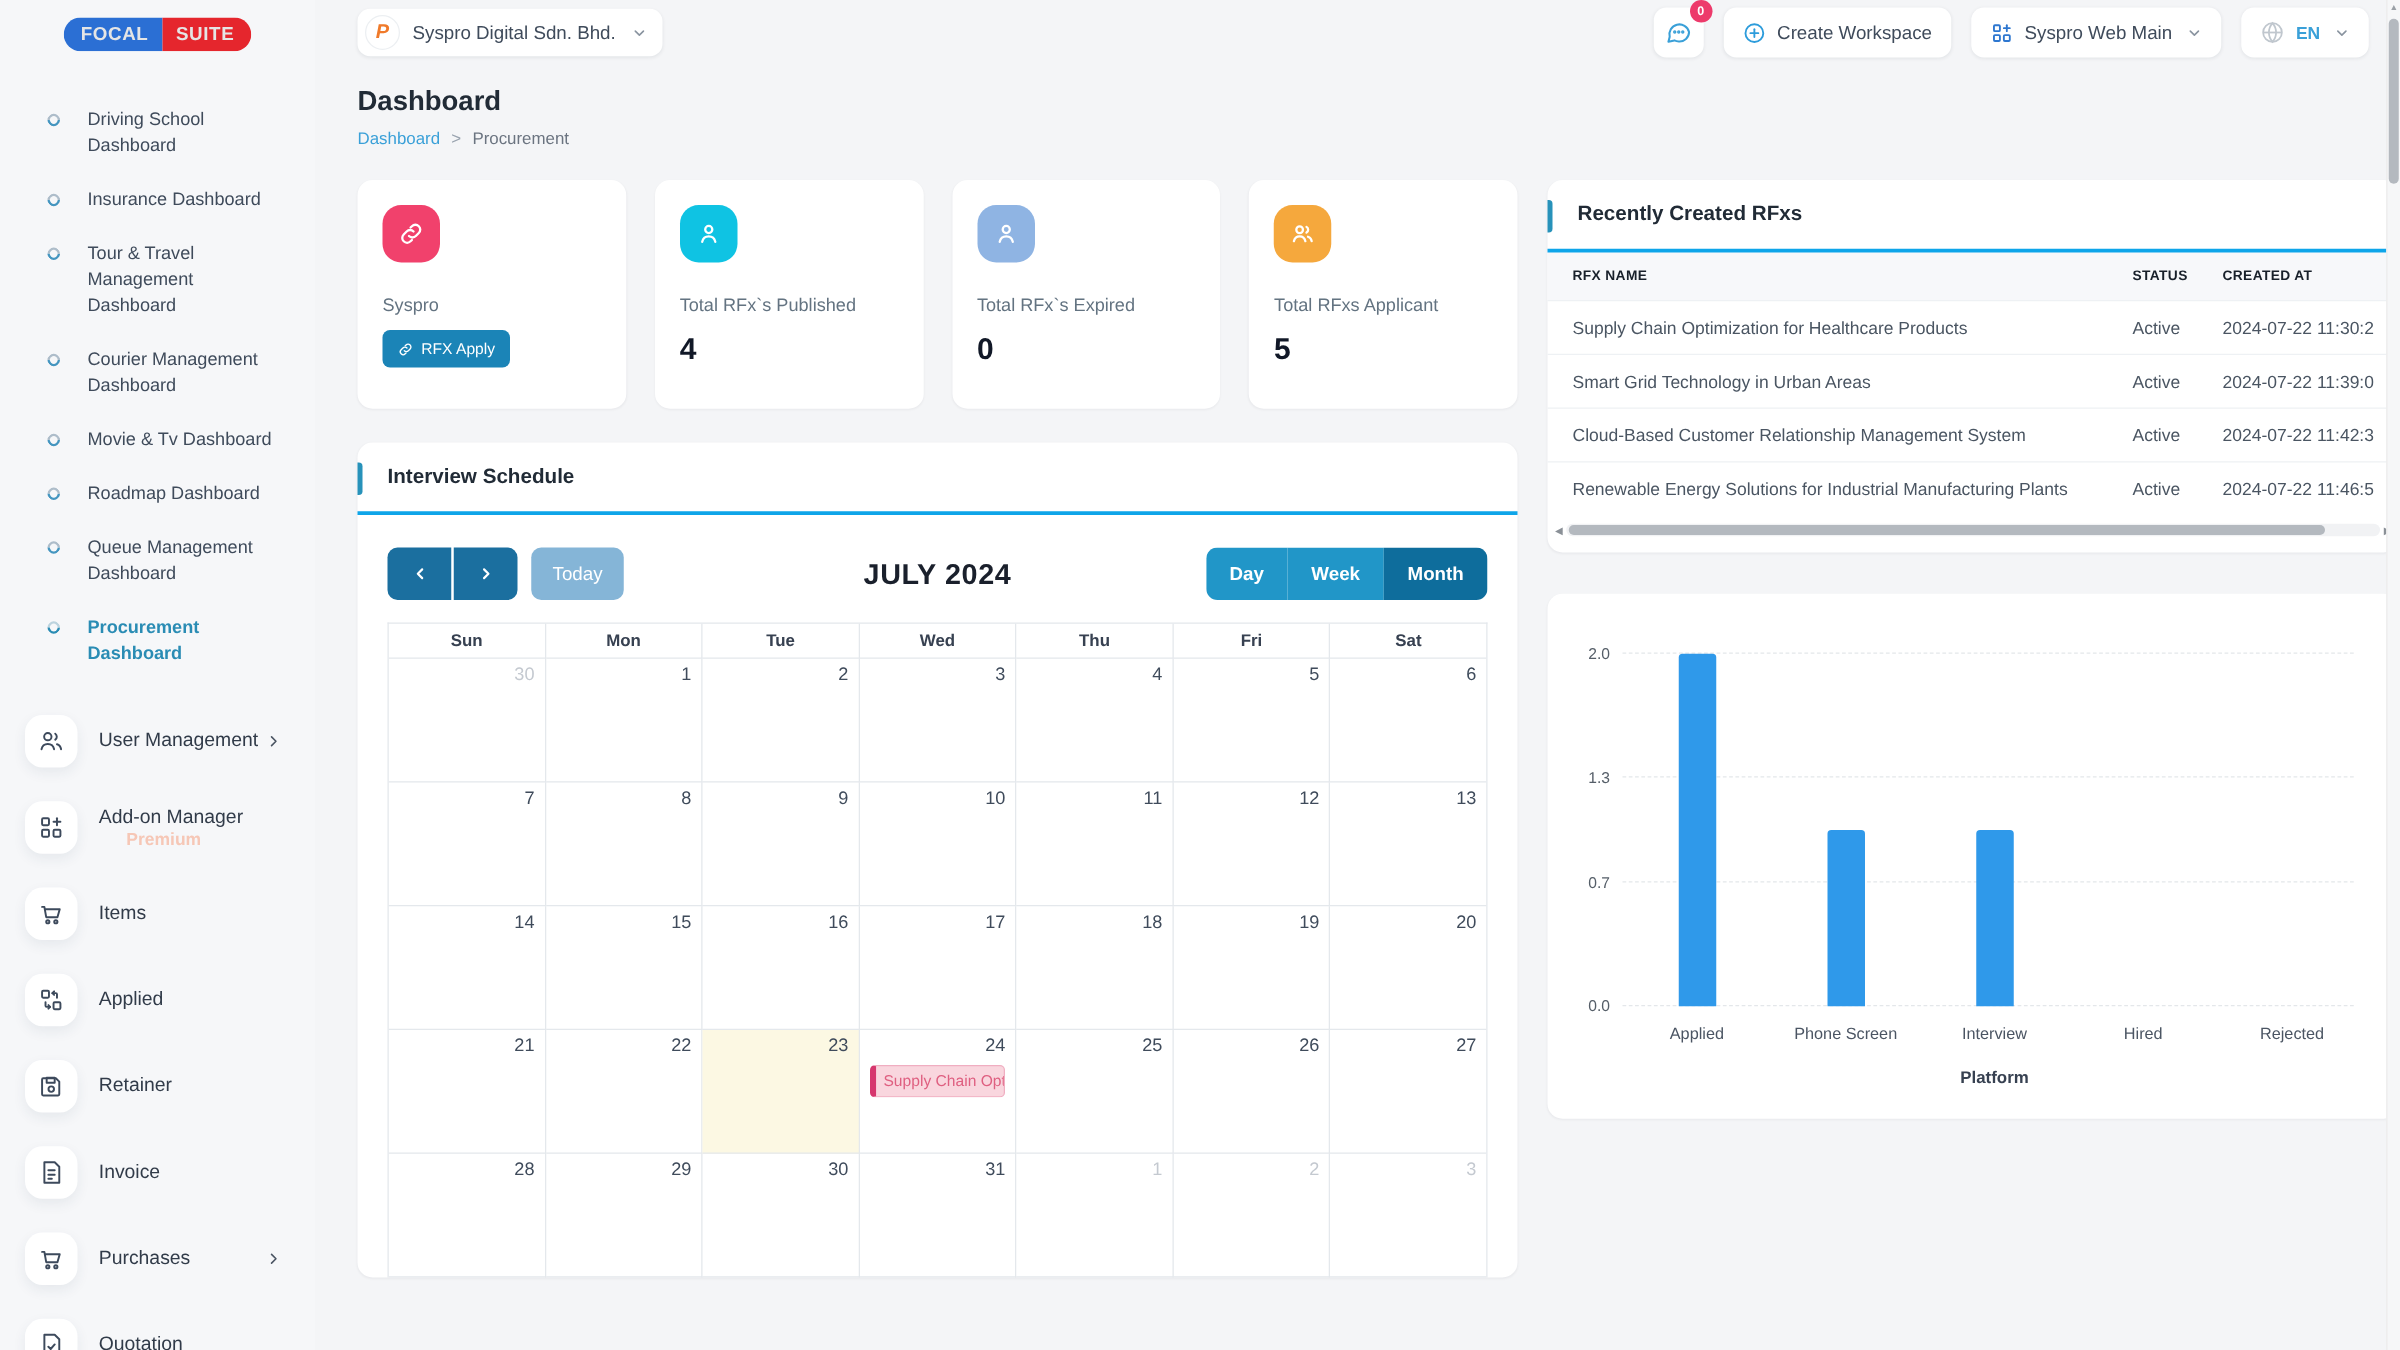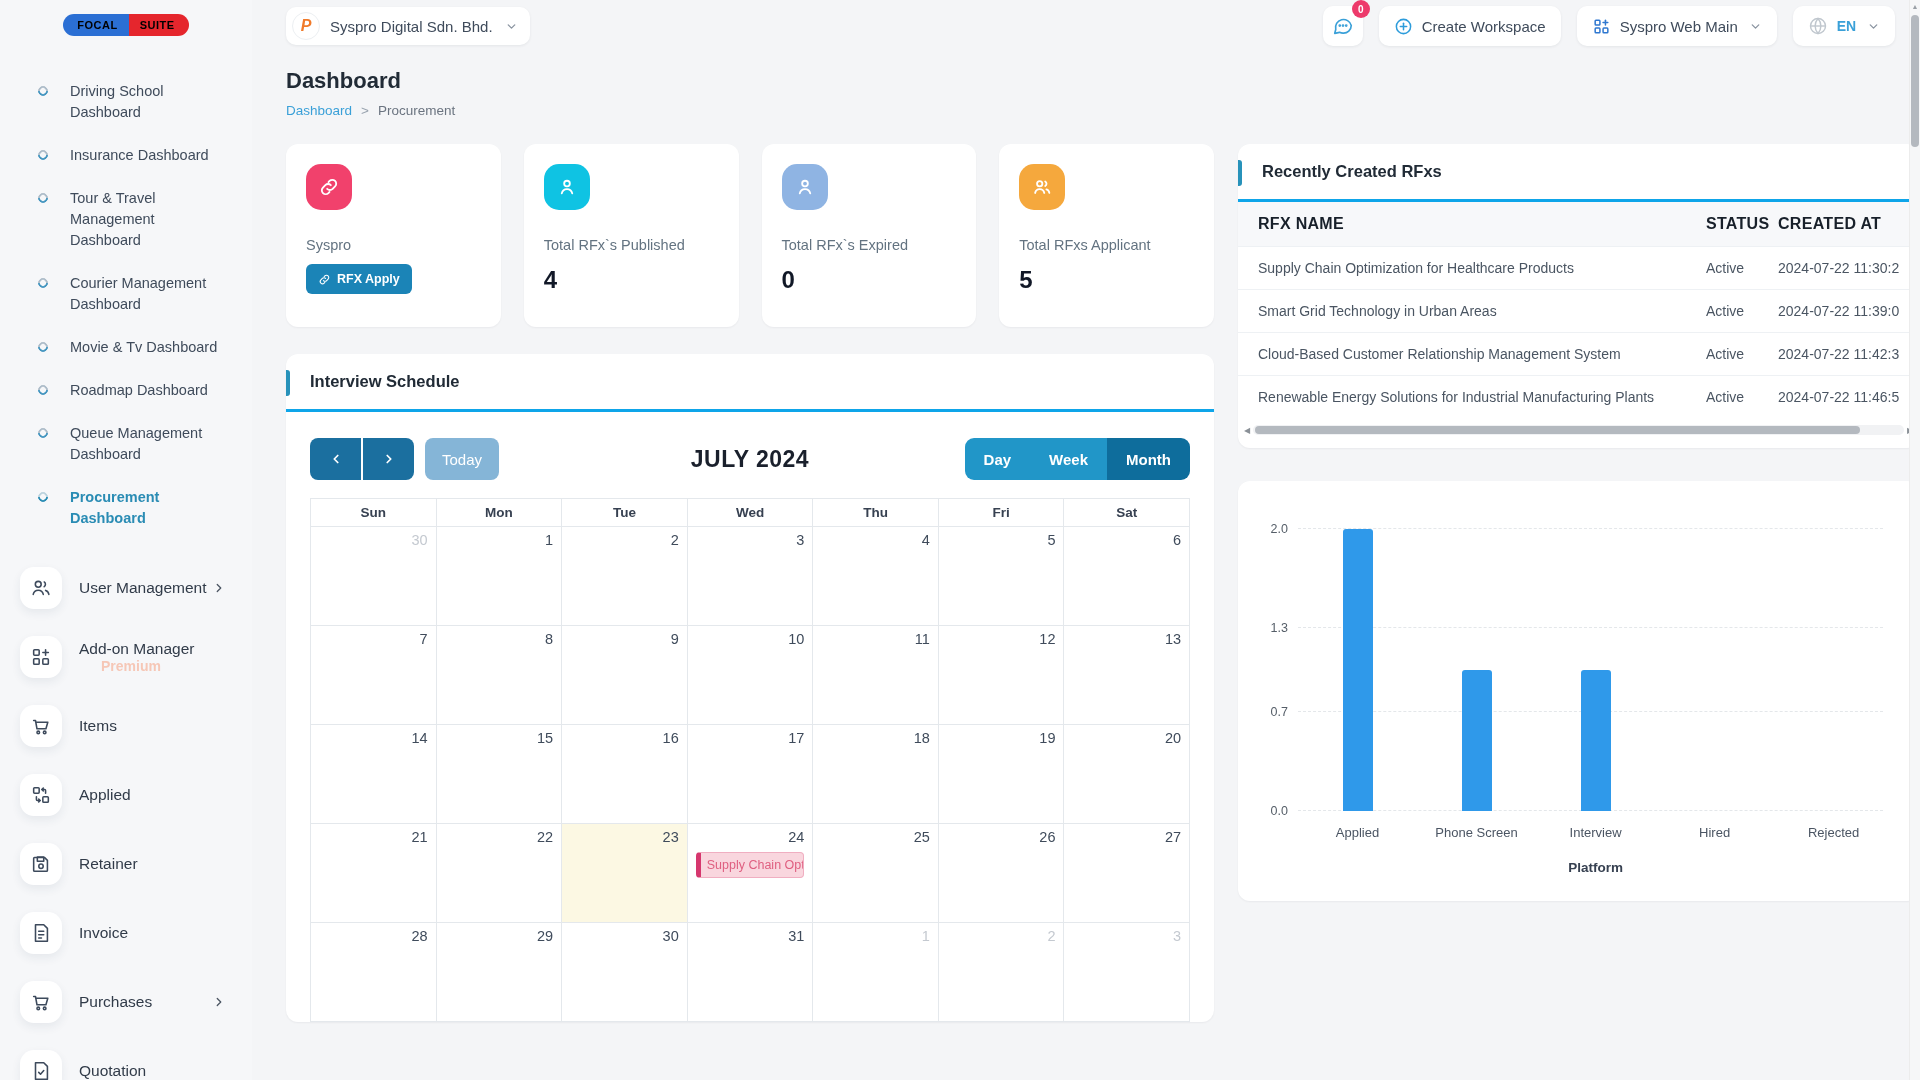--- a/index.html
+++ b/index.html
@@ -12,21 +12,21 @@
     --accent:#2792ba; --accent-dark:#0e6d9c; --accent-mid:#2196c8;
     --link-blue:#3aa0d8; --today-bg:#fcf8e3;
     --event-pink-bg:#f9d6de; --event-pink-border:#d6376e; --event-pink-text:#df5f80;
     --bar-blue:#2f99ea; --badge-red:#ed3a6b;
   }
   .app { display:flex; width:1920px; height:1080px; }
 
   
   .sidebar { width:252px; flex:0 0 252px; padding-top:14px; background:#f6f7f9; overflow:hidden; }
   .logo { display:flex; justify-content:center; margin-bottom:34px; cursor:pointer; }
-  .logo-pill { display:inline-flex; border-radius:999px; overflow:hidden; font-weight:800; font-size:11px; letter-spacing:.5px; color:#000000; }
+  .logo-pill { display:inline-flex; border-radius:999px; overflow:hidden; font-weight:800; font-size:15px; letter-spacing:.5px; color:#e5e5e5; }
   .logo-pill .l { background:#2b6fd4; padding:5px 11px 5px 14px; }
   .logo-pill .r { background:#e5262d; padding:5px 14px 5px 11px; }
   .side-link { position:relative; padding:11px 26px 11px 70px; font-size:14.5px; font-weight:500; color:#3f4b5b; line-height:1.45; cursor:pointer; }
   .side-link .dot { position:absolute; left:38px; top:16px; width:10px; height:10px; border-radius:50%;
     border:2px solid #aebdca; border-bottom-color:#4596c0; border-left-color:#4596c0; transform:rotate(-45deg); }
   .side-link.active { color:#2a8cb4; font-weight:700; }
   .side-link.active .dot { border-color:#bcd3de; border-bottom-color:#2a8cb4; border-left-color:#2a8cb4; }
   .module-list { margin-top:20px; }
   .module-link { display:flex; align-items:center; padding:7px 20px 7px 20px; margin-bottom:13px; cursor:pointer; }
   .icon-box { width:42px; height:42px; border-radius:14px; background:#fff; box-shadow:0 4px 10px rgba(40,60,90,.08);
@@ -62,21 +62,21 @@
   .col-left { width:928px; flex:0 0 928px; }
   .col-right { flex:1; }
 
   
   .stats { display:flex; gap:23px; }
   .stat-card { width:215px; height:183px; background:#fff; border-radius:12px; box-shadow:0 1px 2px rgba(16,24,40,.05); padding:20px; }
   .stat-icon { width:46px; height:46px; border-radius:15px; display:flex; align-items:center; justify-content:center; }
   .stat-title { margin-top:27px; font-size:14.5px; color:#637381; }
   .stat-value { margin-top:13px; font-size:24px; font-weight:700; color:#111827; }
   .rfx-apply { margin-top:11px; display:inline-flex; align-items:center; gap:6px; background:#1b84b7; color:#fff;
-    font-size:12.5px; font-weight:700; border:none; border-radius:6px; padding:8px 12px; cursor:pointer; }
+    font-size:12.5px; font-weight:400; border:none; border-radius:6px; padding:8px 12px; cursor:pointer; }
 
   
   .card { background:#fff; border-radius:12px; box-shadow:0 1px 2px rgba(16,24,40,.05); position:relative; }
   .card-head { position:relative; padding:18px 24px; border-bottom:3px solid #0ea5e9; }
   .card-head::before { content:""; position:absolute; left:0; top:16px; width:4px; height:26px; background:var(--accent); border-radius:0 3px 3px 0; }
   .card-title { font-size:16.5px; font-weight:700; color:#212b36; }
 
   
   .cal-card { margin-top:27px; }
   .cal-controls { display:flex; align-items:center; padding:26px 24px 18px; position:relative; }
@@ -97,21 +97,21 @@
   .cal-cell { flex:1; height:99px; border-right:1px solid #e4e8ec; border-bottom:1px solid #e4e8ec; font-size:14.5px; color:#3f4b5b;
     text-align:right; padding:5px 8px; cursor:pointer; overflow:hidden; }
   .cal-cell.muted { color:#c4c9d0; }
   .cal-cell.today { background:var(--today-bg); }
   .cal-event { margin-top:7px; text-align:left; background:var(--event-pink-bg); border:1px solid #f0aec1;
     border-left:5px solid var(--event-pink-border); border-radius:4px; color:var(--event-pink-text);
     font-size:12.5px; padding:5px 6px; white-space:nowrap; overflow:hidden; cursor:pointer; }
 
   
   .tbl-wrap { padding:0 0 10px; }
-  .tbl-header { display:flex; background:#f7f8fa; padding:13px 20px; font-size:16px; font-weight:700; color:#18202a; letter-spacing:.3px; }
+  .tbl-header { display:flex; background:#f7f8fa; padding:13px 20px; font-size:11px; font-weight:700; color:#18202a; letter-spacing:.3px; }
   .tbl-row { display:flex; padding:13px 20px; border-top:1px solid #eef1f4; font-size:14px; color:#4a5562; cursor:pointer; }
   .c-name { width:448px; flex:0 0 448px; padding-right:10px; }
   .c-status { width:72px; flex:0 0 72px; }
   .c-created { flex:1; white-space:nowrap; overflow:hidden; }
   .hscroll { display:flex; align-items:center; margin:6px 6px 2px; height:12px; gap:3px; }
   .hscroll .arr { font-size:8px; color:#8a9097; cursor:pointer; }
   .hscroll .track { flex:1; height:10px; background:#f1f2f4; border-radius:5px; position:relative; cursor:pointer; }
   .hscroll .thumb { position:absolute; left:2px; top:1px; height:8px; width:93%; background:#b4b9bf; border-radius:4px; cursor:grab; }
 
   

